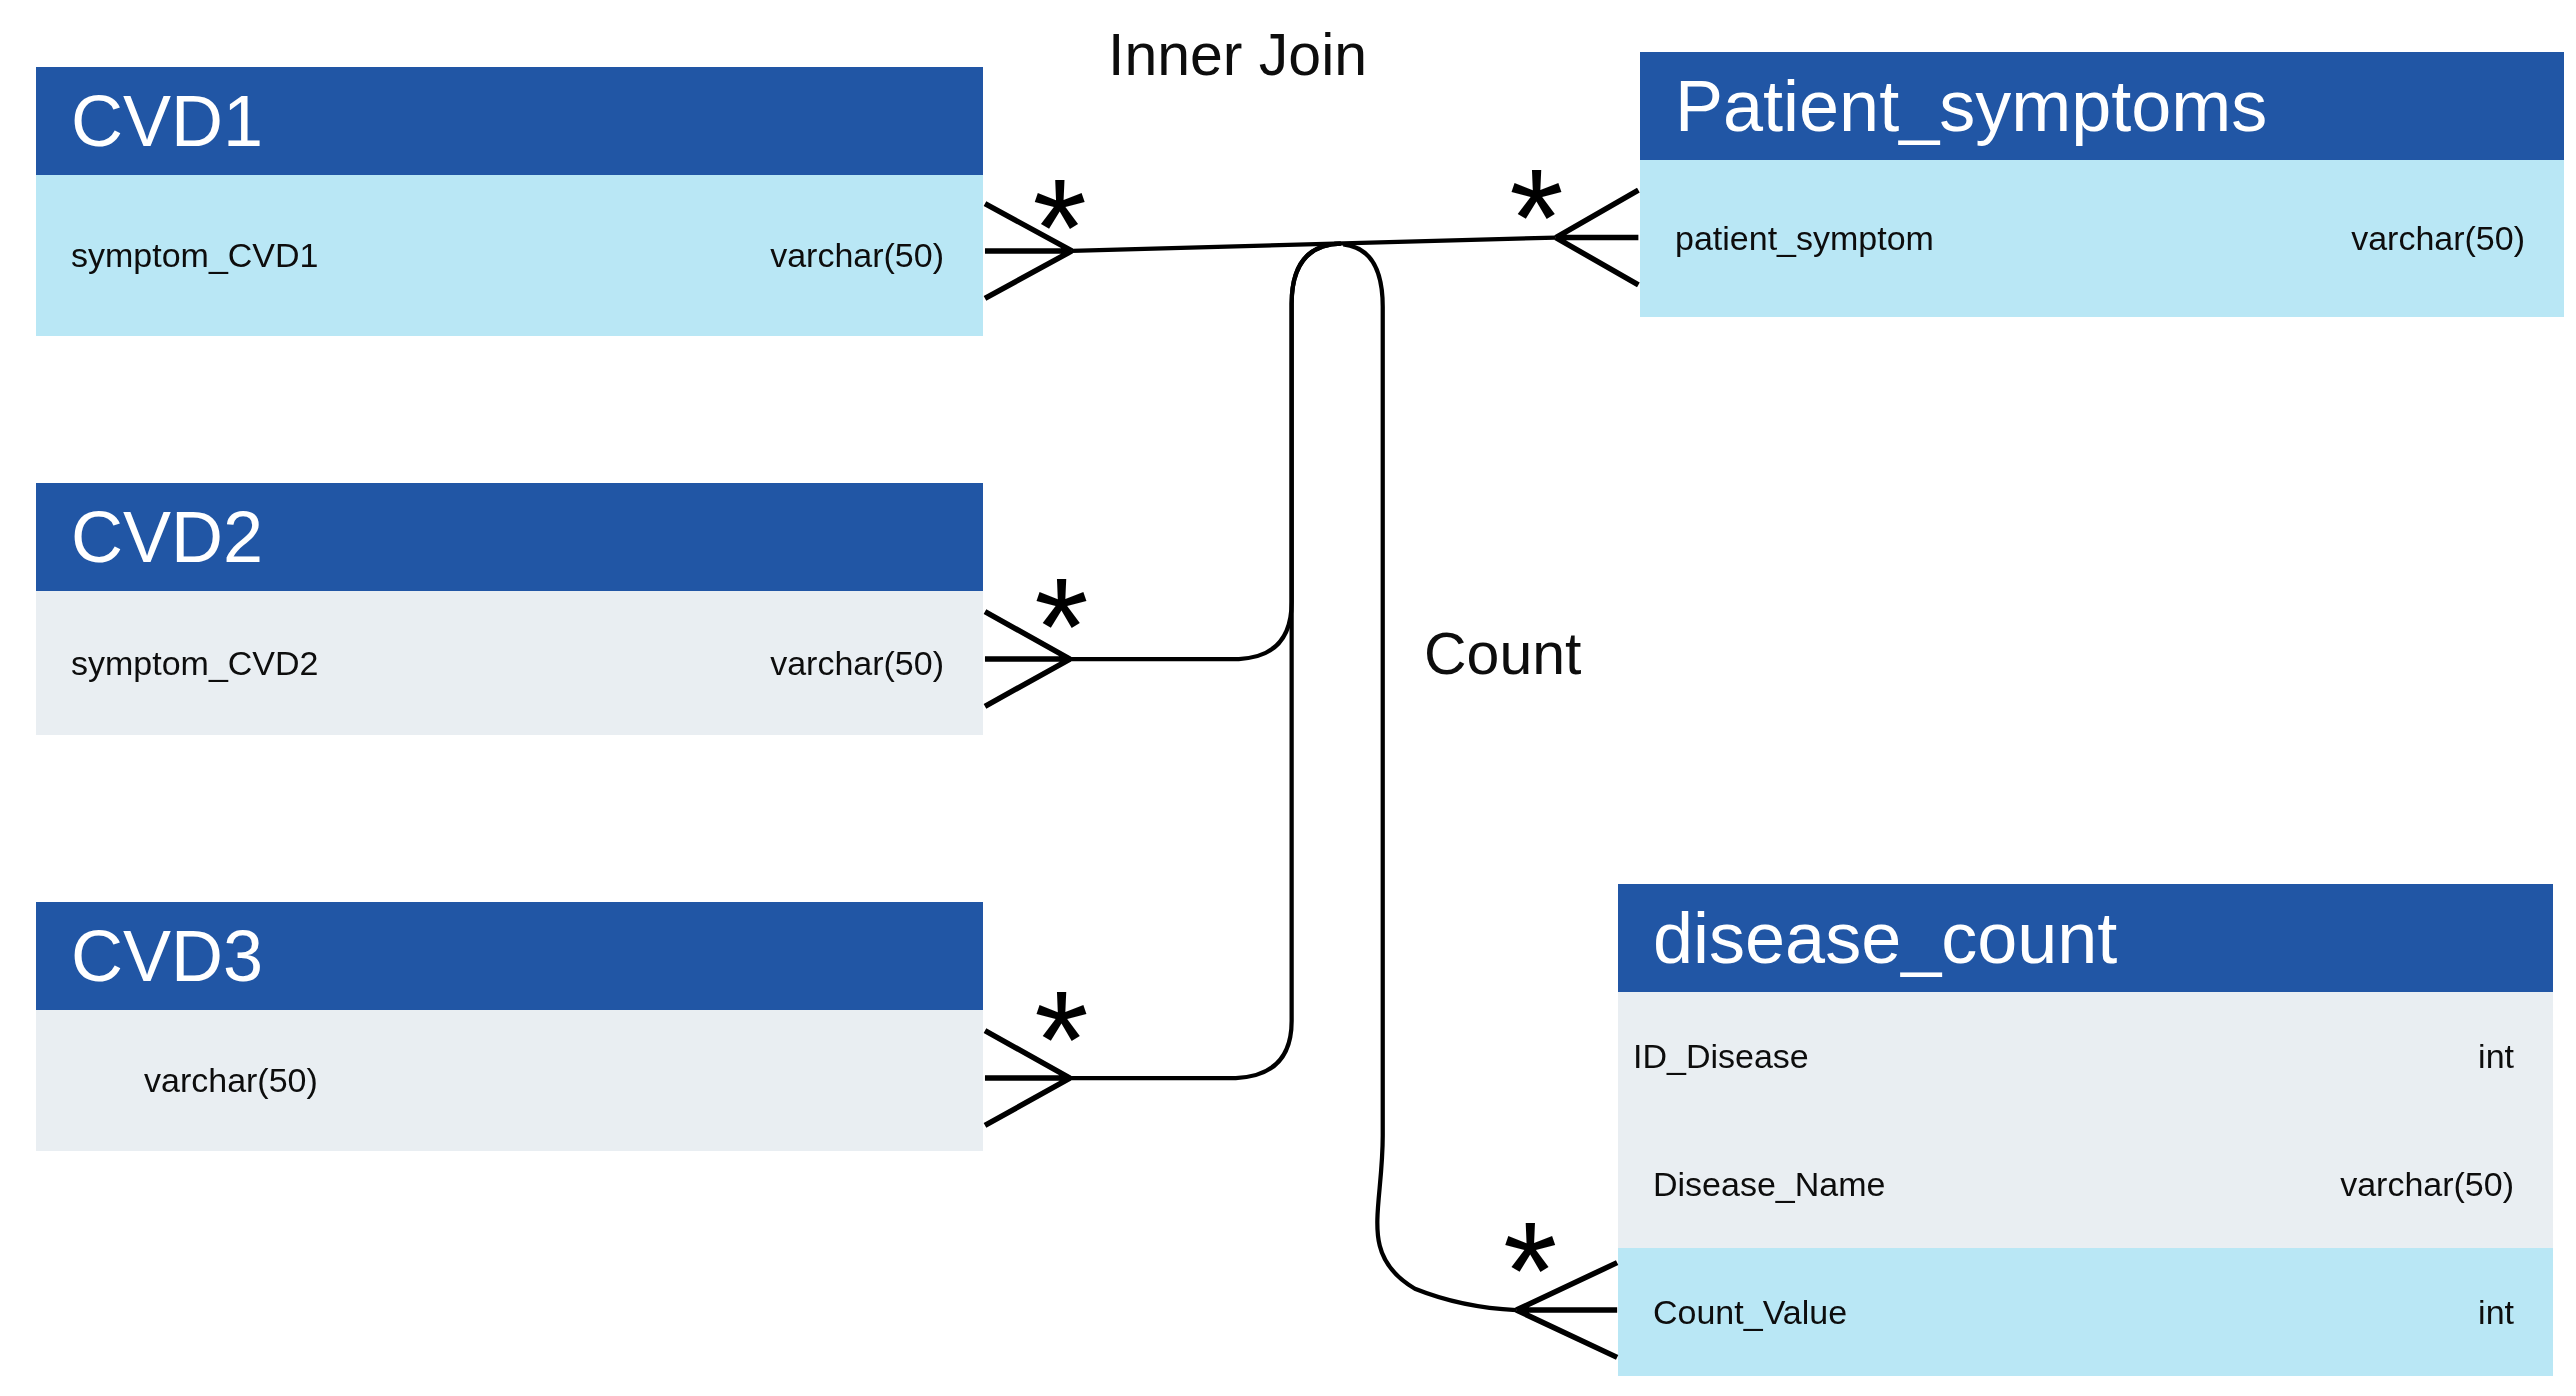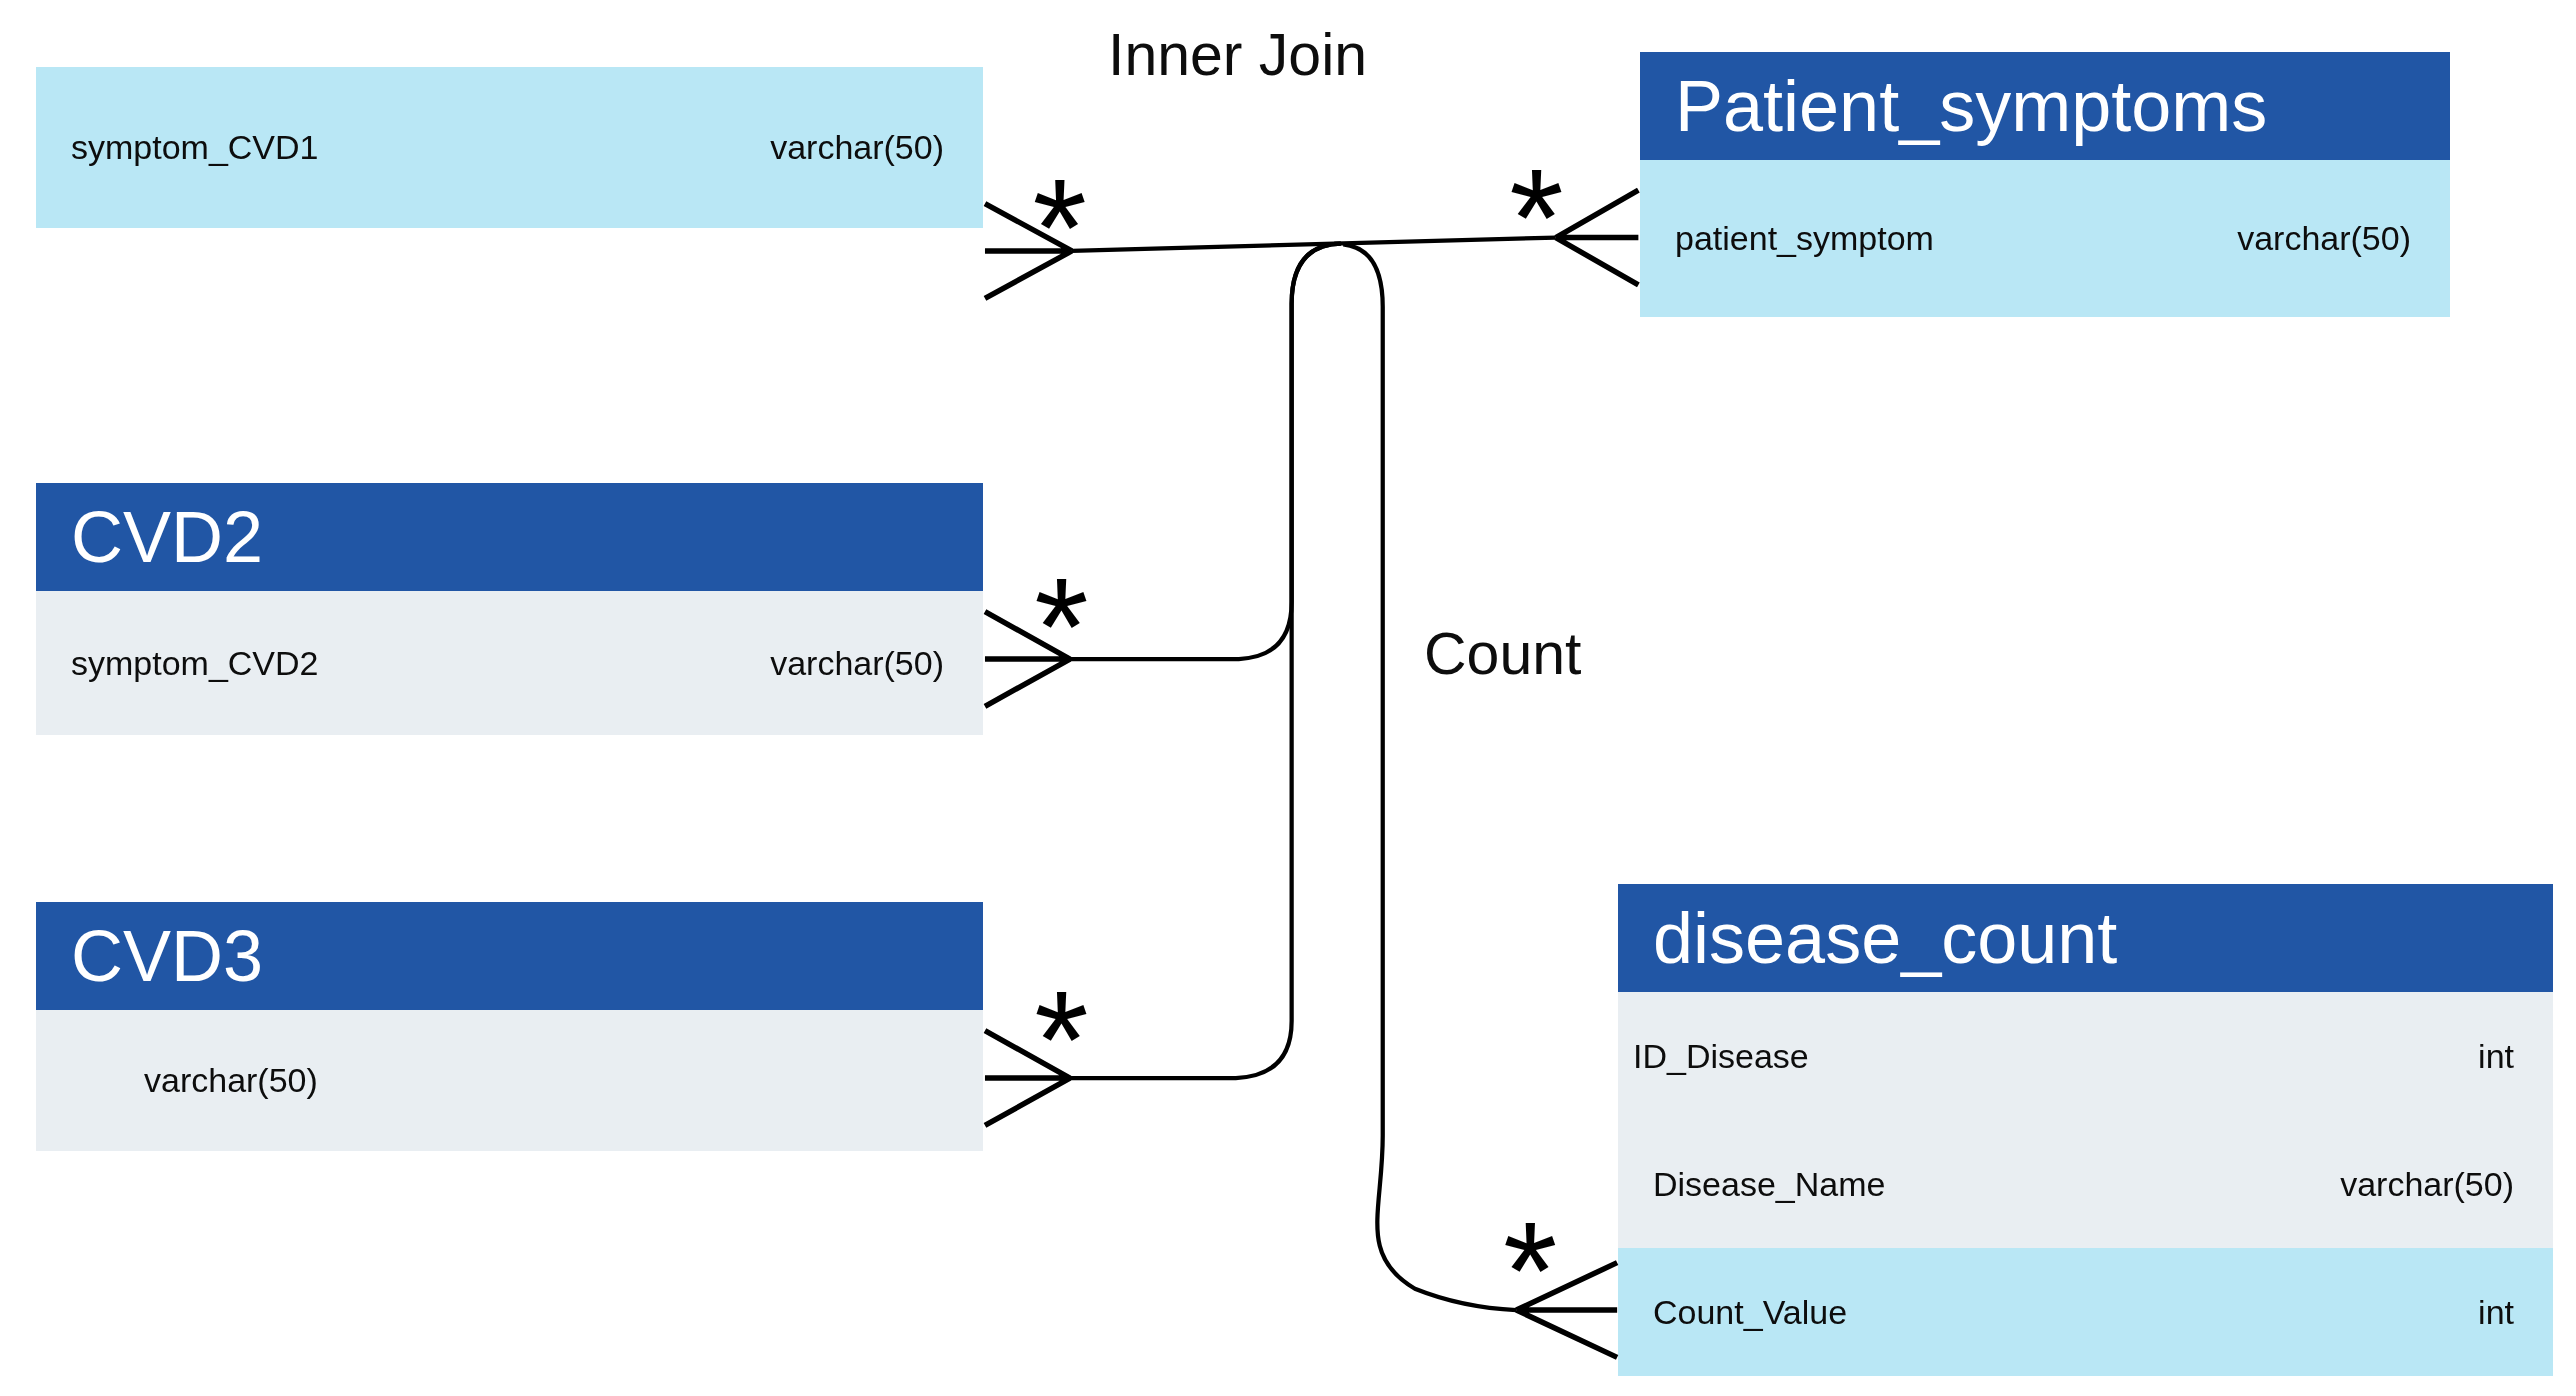--- a/index.html
+++ b/index.html
@@ -45,20 +45,23 @@
   .edge { stroke: var(--line, #000000); stroke-width: 7; fill: none; }
   .foot { stroke: var(--line, #000000); stroke-width: 9; fill: none; }
   .card { font-size: 230px; fill: var(--line, #000000); font-family: "Liberation Sans", "DejaVu Sans", sans-serif; }
 </style>
 </head>
 <body>
 
 <div id="canvas">
 
   <div class="tbl" style="left:36px; top:67px; width:947px;">
+    <div class="tbl-h">
+      <span>CVD1</span>
+    </div>
     <div class="tbl-r hl" style="height:161px;">
       <span>symptom_CVD1</span>
       <span class="col-type">varchar(50)</span>
     </div>
   </div>
 
   <div class="tbl" style="left:36px; top:483px; width:947px;">
     <div class="tbl-h">
       <span>CVD2</span>
     </div>
@@ -70,21 +73,21 @@
 
   <div class="tbl" style="left:36px; top:902px; width:947px;">
     <div class="tbl-h">
       <span>CVD3</span>
     </div>
     <div class="tbl-r" style="height:141px;">
       <span class="col-type">varchar(50)</span>
     </div>
   </div>
 
-  <div class="tbl" style="left:1640px; top:52px; width:810px;">
+  <div class="tbl" style="left:1640px; top:52px; width:924px;">
     <div class="tbl-h">
       <span>Patient_symptoms</span>
     </div>
     <div class="tbl-r hl" style="height:157px;">
       <span>patient_symptom</span>
       <span class="col-type">varchar(50)</span>
     </div>
   </div>
 
   <div class="tbl" style="left:1618px; top:884px; width:935px;">

